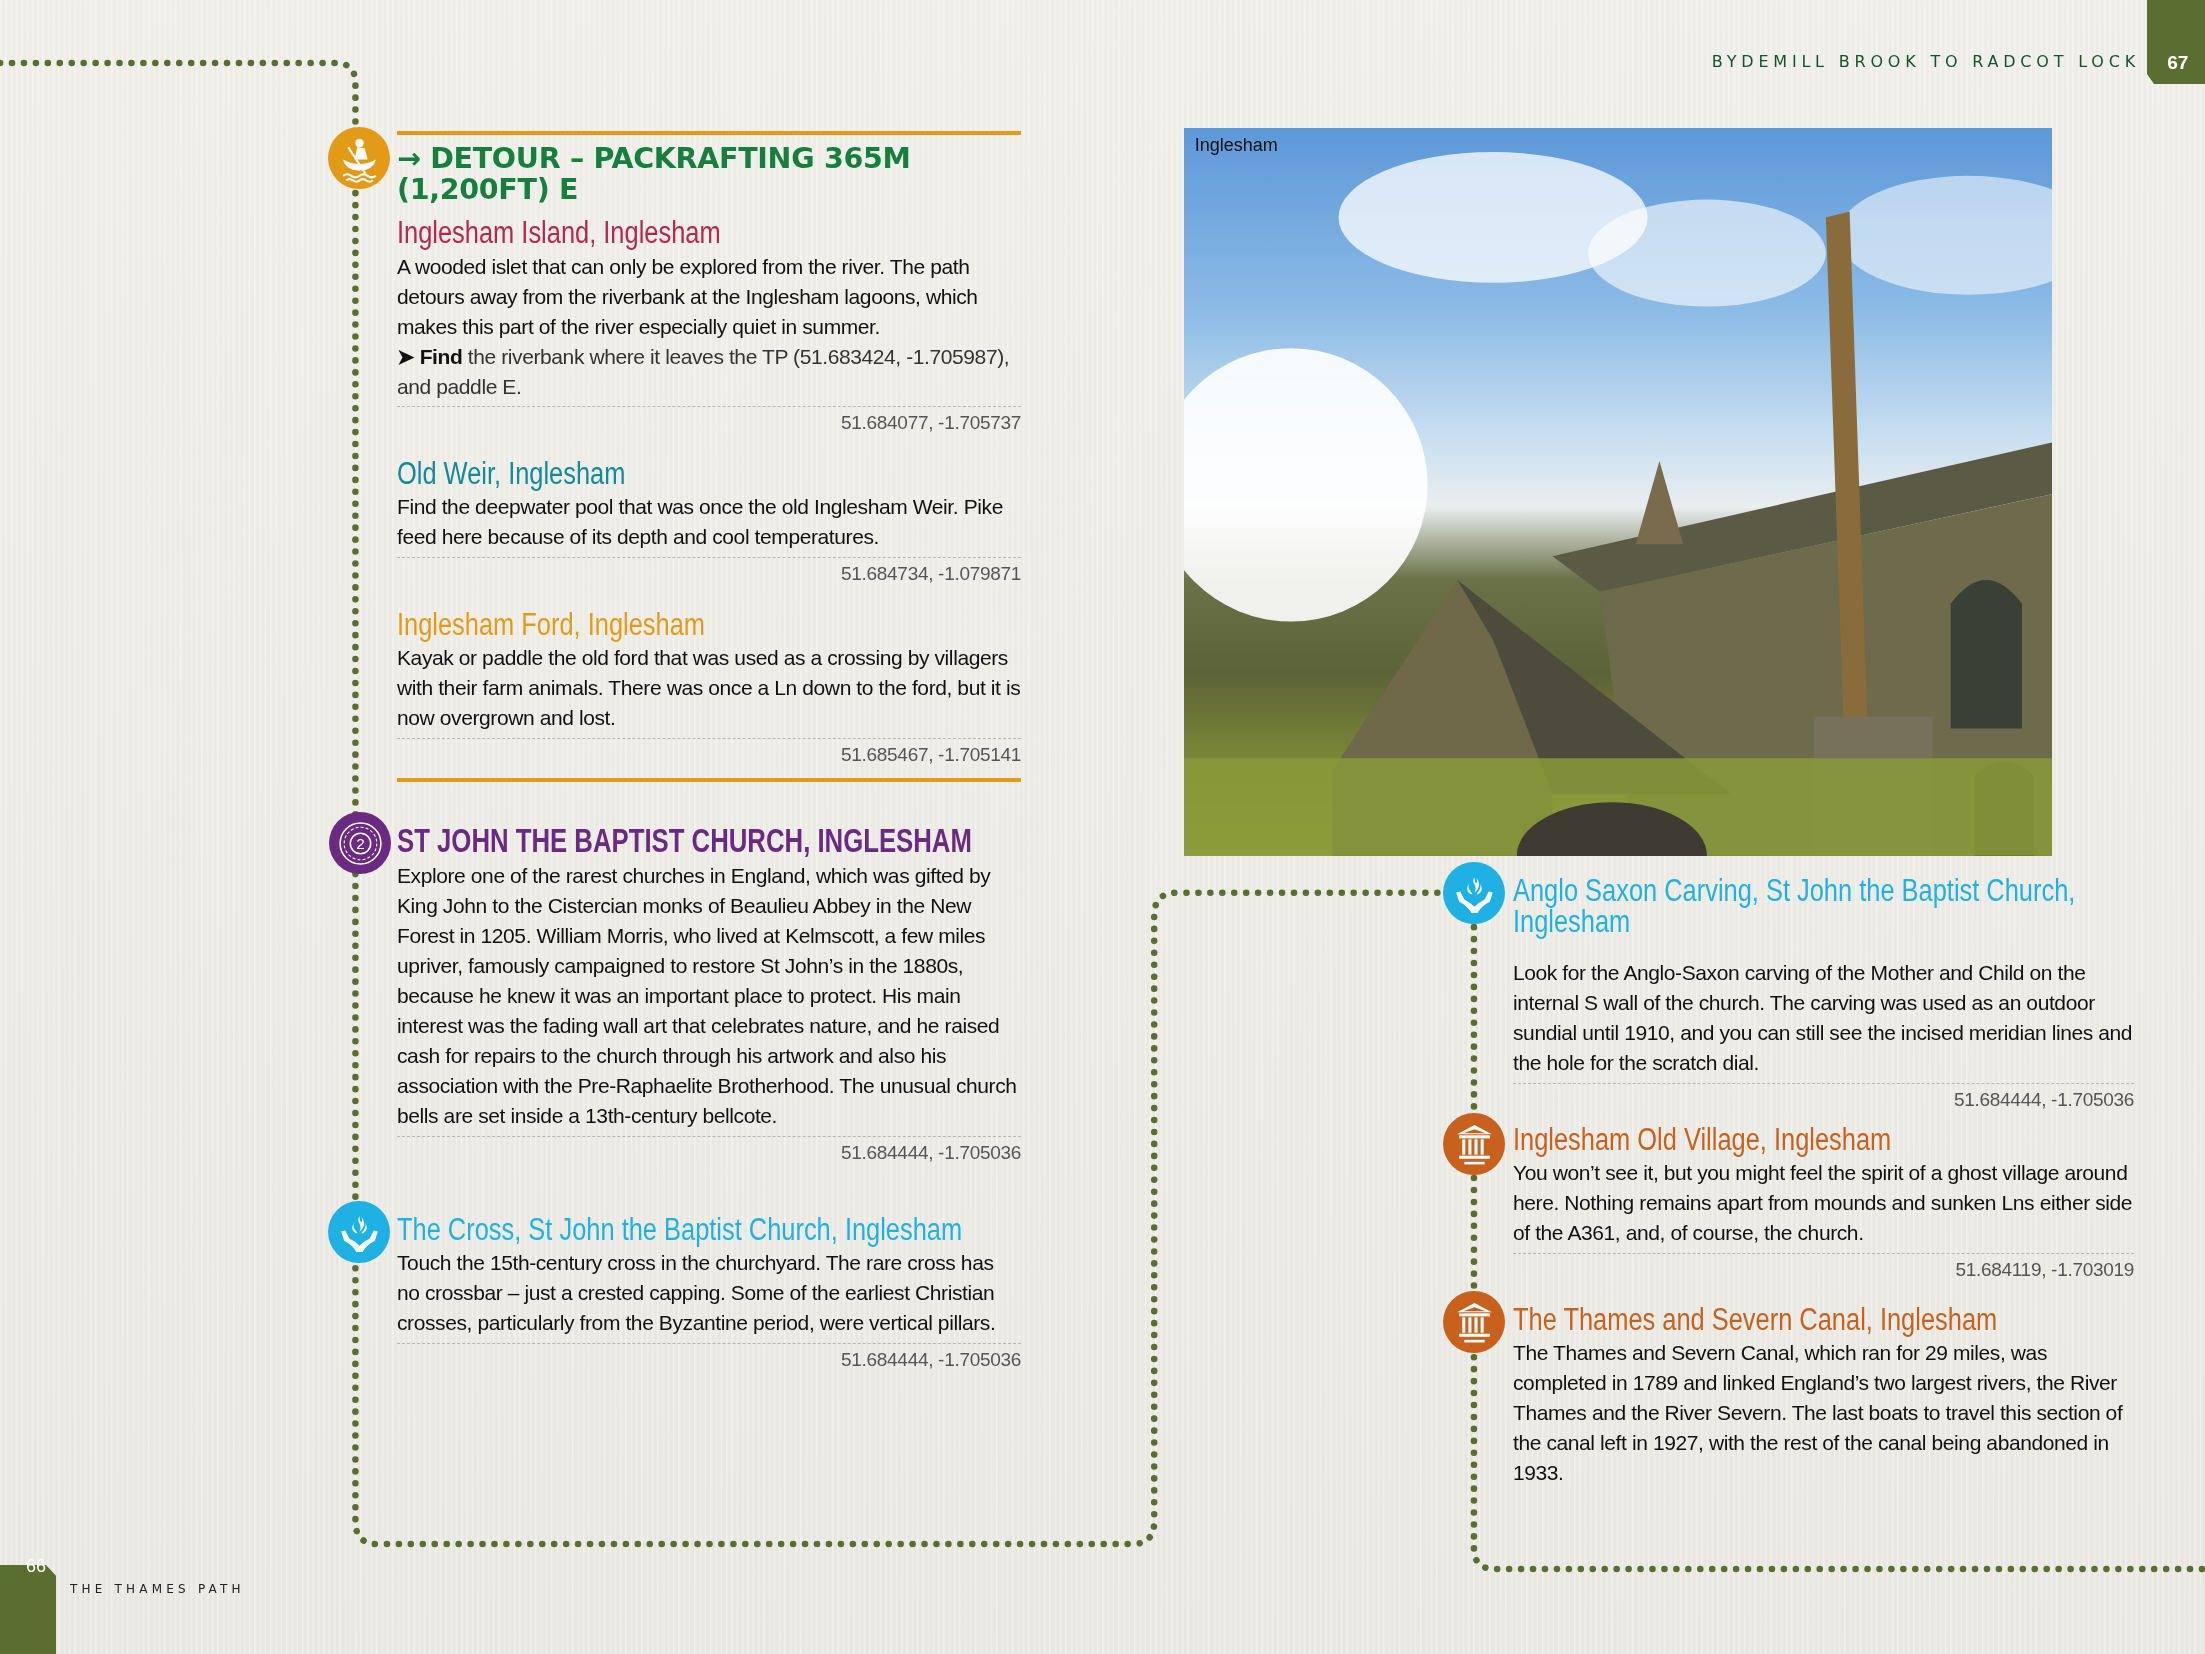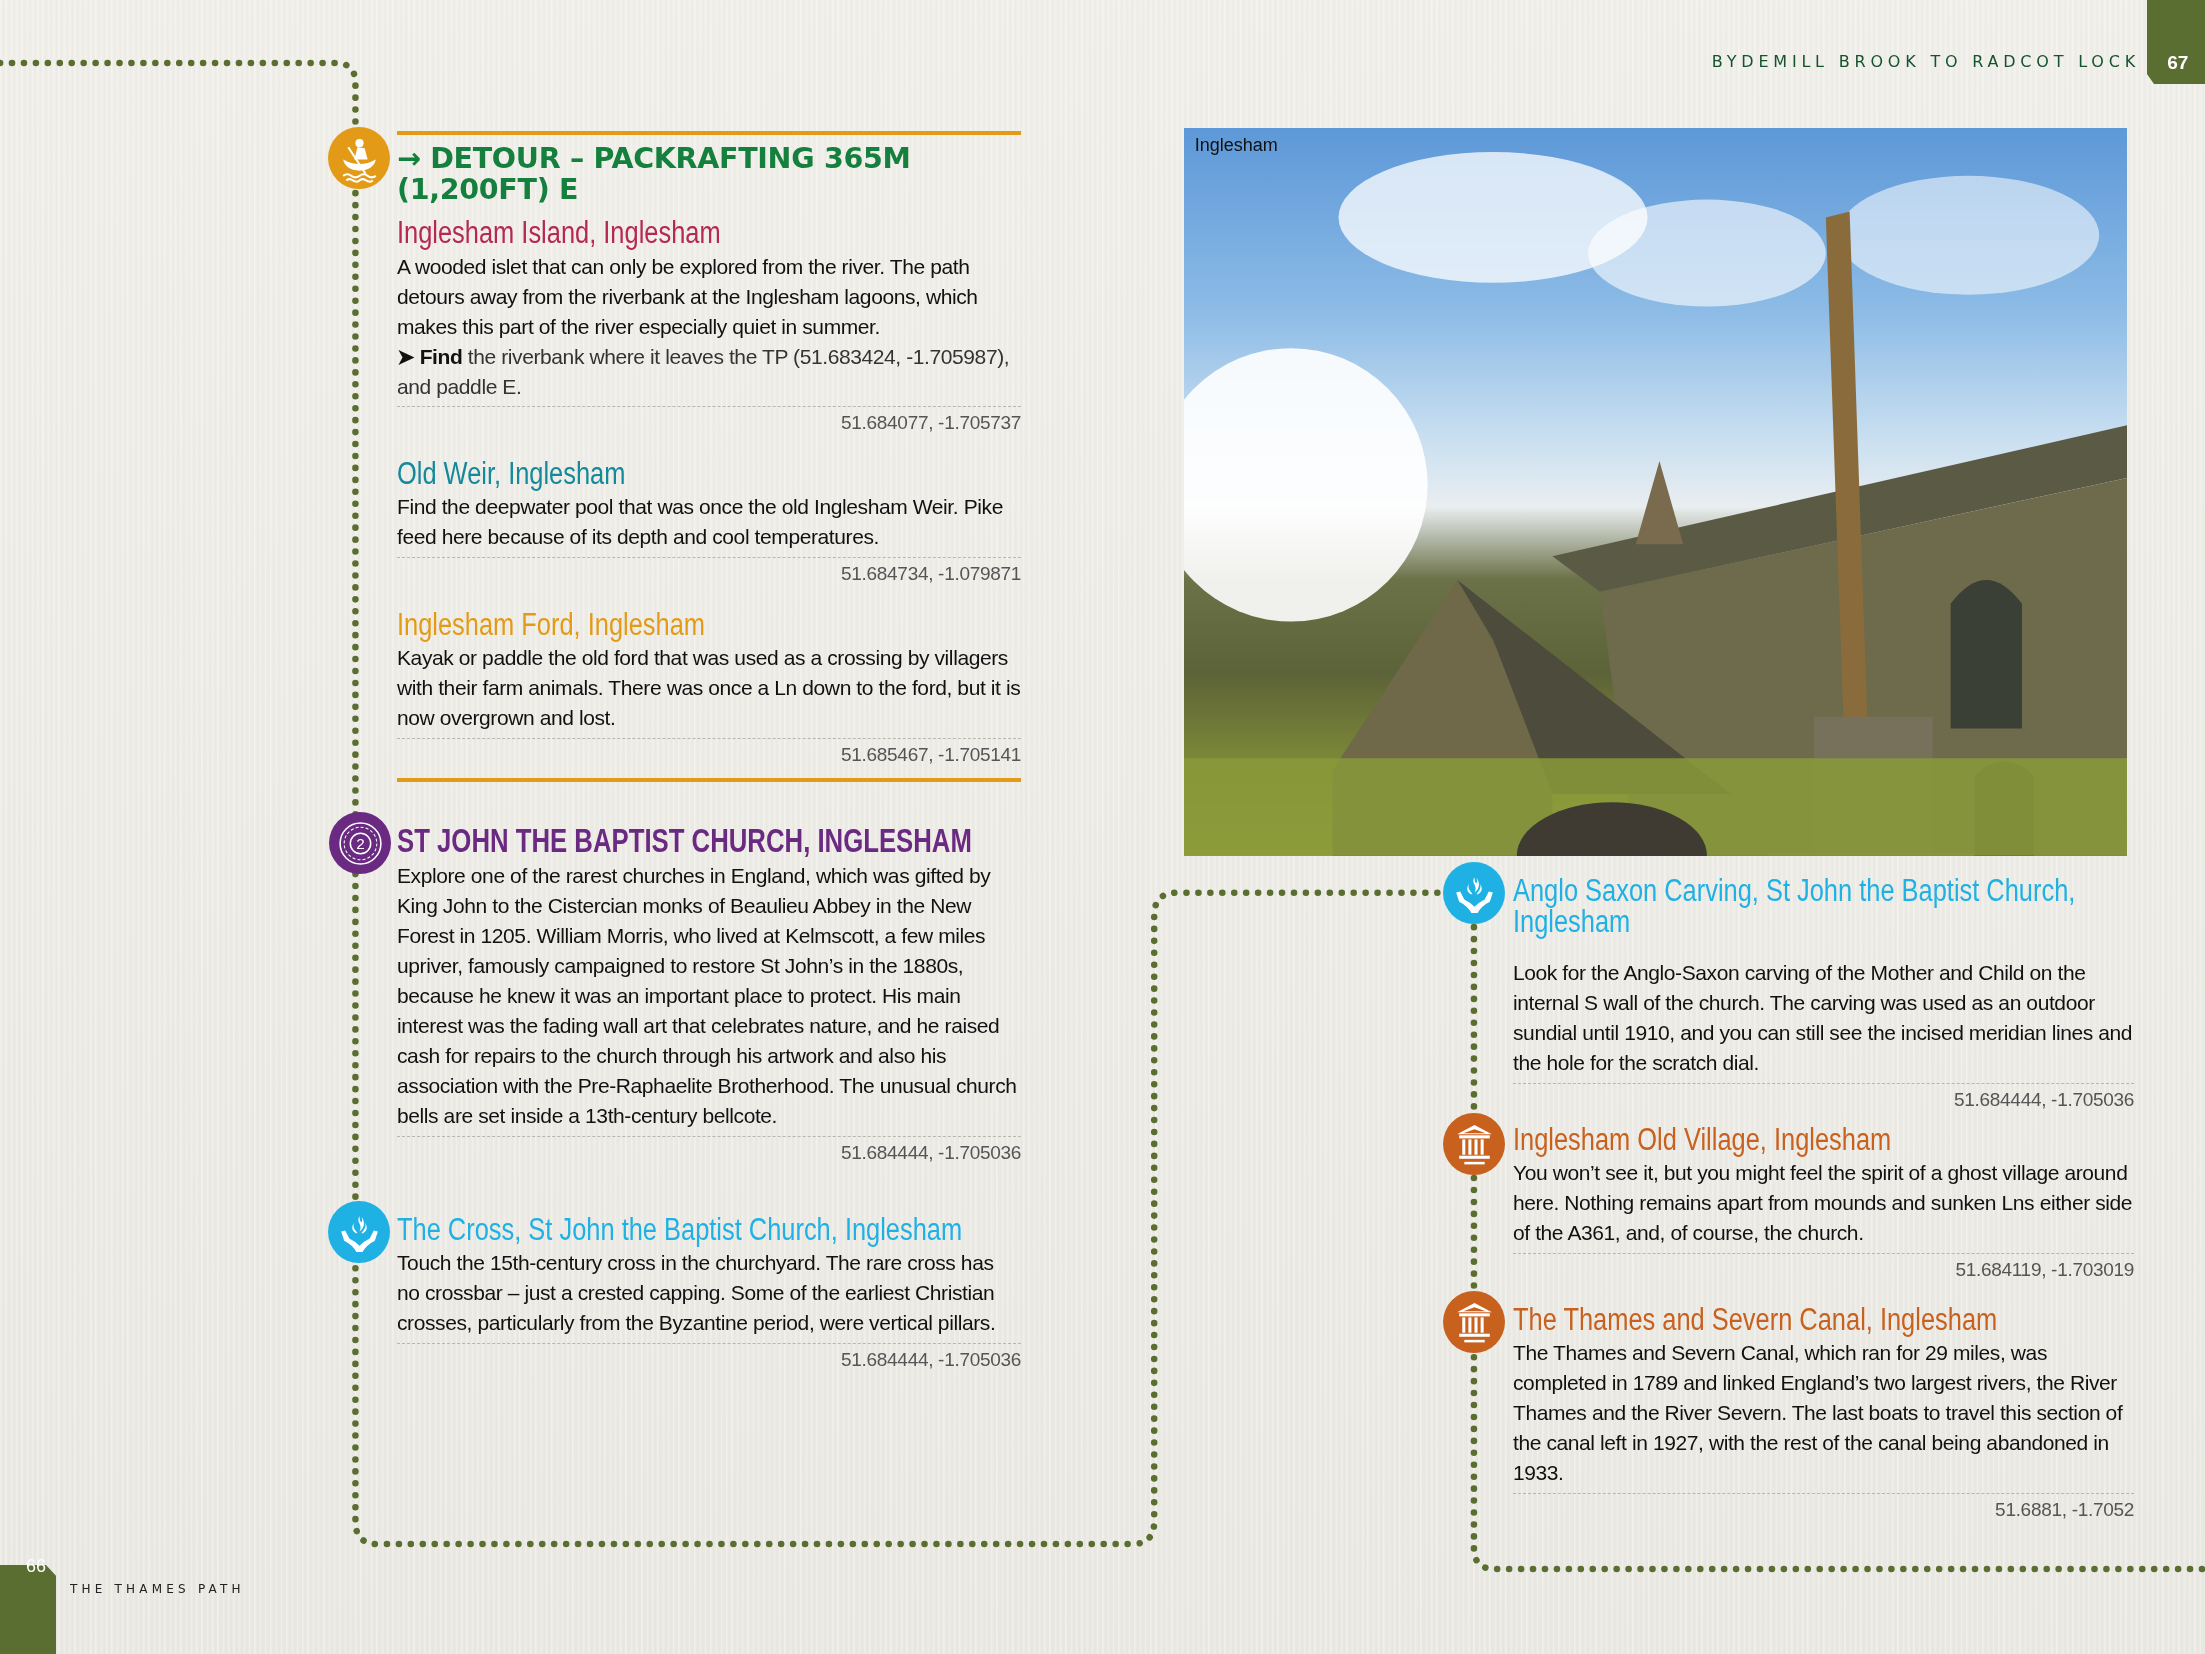--- a/index.html
+++ b/index.html
@@ -73,21 +73,21 @@
     transform: scaleX(0.78); transform-origin: left center; white-space: nowrap; margin: 0;
   }
 
   .icon-badge {
     position: absolute; width: 62px; height: 62px; border-radius: 50%;
     display: flex; align-items: center; justify-content: center;
   }
   .icon-badge svg { width: 51px; height: 51px; }
 
   .photo {
-    position: absolute; left: 1184px; top: 128px; width: 943px; height: 728px; overflow: hidden;
+    position: absolute; left: 1184px; top: 128px; width: 868px; height: 728px; overflow: hidden;
     background: linear-gradient(180deg, #5d98d8 0%, #8cbbe6 25%, #c7def0 42%, #e9eef0 52%, #6b7248 62%, #5d6338 75%, #7f8c37 88%, #9aa641 100%);
   }
   .photo-caption {
     position: absolute; left: 10.7px; top: 7.1px; font-size: 18px; color: #111;
   }
 </style>
 </head>
 <body>
 
 <svg class="path-overlay" width="2205" height="1654" viewBox="0 0 3710 2783">
@@ -249,15 +249,14 @@
     <rect x="50" y="40" width="6" height="30" fill="#fff"></rect>
     <rect x="62" y="40" width="6" height="30" fill="#fff"></rect>
     <rect x="20" y="72" width="60" height="6" fill="#fff"></rect>
     <rect x="30" y="84" width="40" height="5" fill="#fff"></rect>
   </svg>
 </div>
 
 <div class="col-right" style="top:1303px;">
   <h3 class="entry-title" style="color:#c8611e;">The Thames and Severn Canal, Inglesham</h3>
   <p class="entry-body">The Thames and Severn Canal, which ran for 29 miles, was completed in 1789 and linked England’s two largest rivers, the River Thames and the River Severn. The last boats to travel this section of the canal left in 1927, with the rest of the canal being abandoned in 1933.</p>
-  <div class="coords">51.6881, -1.7052</div>
 </div>
 
 
 </body></html>

